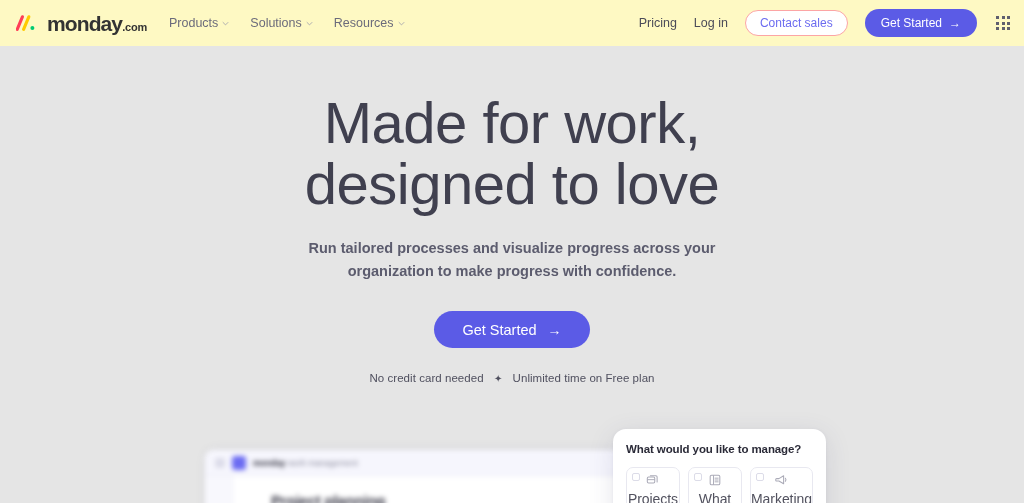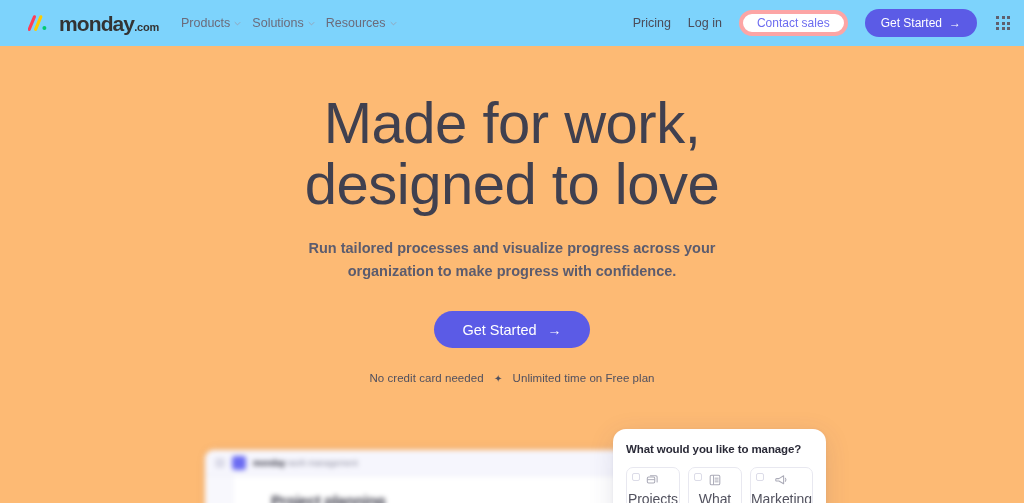--- a/index.html
+++ b/index.html
@@ -19,24 +19,24 @@
     height: 503px;
     overflow: hidden;
     background: #ffffff;
   }
 
   
   .header {
     position: relative;
     z-index: 40;
     height: 46px;
-    background: #7dd3fc;
-    display: flex;
-    align-items: center;
-    padding: 0 14px 0 28px;
+    background: #fef9c3;
+    display: flex;
+    align-items: center;
+    padding: 0 14px 0 16px;
   }
 
   .logo-wrap {
     display: flex;
     align-items: center;
     gap: 5px;
     margin-right: 22px;
     cursor: pointer;
   }
 
@@ -59,21 +59,21 @@
   .logo-text .dotcom {
     font-size: 11px;
     font-weight: bold;
     letter-spacing: -0.2px;
     color: #333333;
   }
 
   .nav {
     display: flex;
     align-items: center;
-    gap: 11px;
+    gap: 21px;
   }
 
   .nav-item {
     display: flex;
     align-items: center;
     gap: 4px;
     font-size: 12.5px;
     color: #6b6b7b;
     cursor: pointer;
     white-space: nowrap;
@@ -99,21 +99,21 @@
     cursor: pointer;
     white-space: nowrap;
   }
 
   .btn-outline {
     display: inline-flex;
     align-items: center;
     justify-content: center;
     height: 26px;
     padding: 0 14px;
-    border: 4px solid #fca5a5;
+    border: 1px solid #fca5a5;
     border-radius: 13px;
     font-size: 12px;
     color: #6c6cf0;
     background: #fff;
     cursor: pointer;
     white-space: nowrap;
   }
 
   .btn-primary-sm {
     display: inline-flex;
@@ -144,21 +144,21 @@
     display: block;
     width: 3px;
     height: 3px;
     background: #5f5f6e;
   }
 
   
   .hero {
     position: relative;
     height: 457px;
-    background: #fdba74;
+    background: #e5e5e5;
     overflow: hidden;
   }
 
   .hero-inner {
     position: relative;
     z-index: 10;
     padding-top: 46px;
     text-align: center;
   }
 

